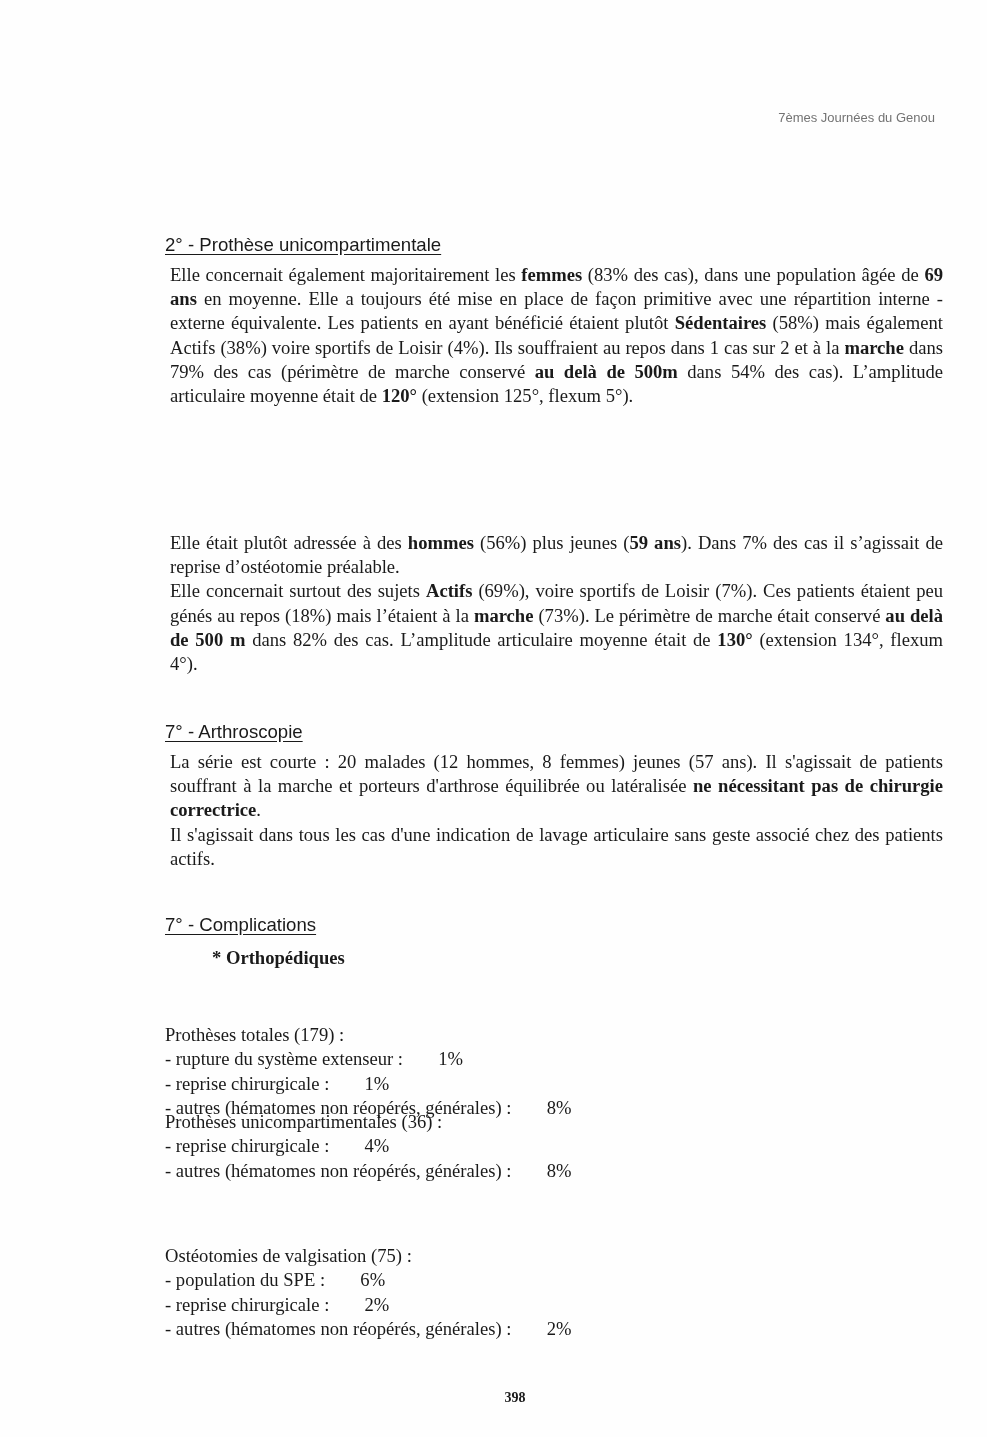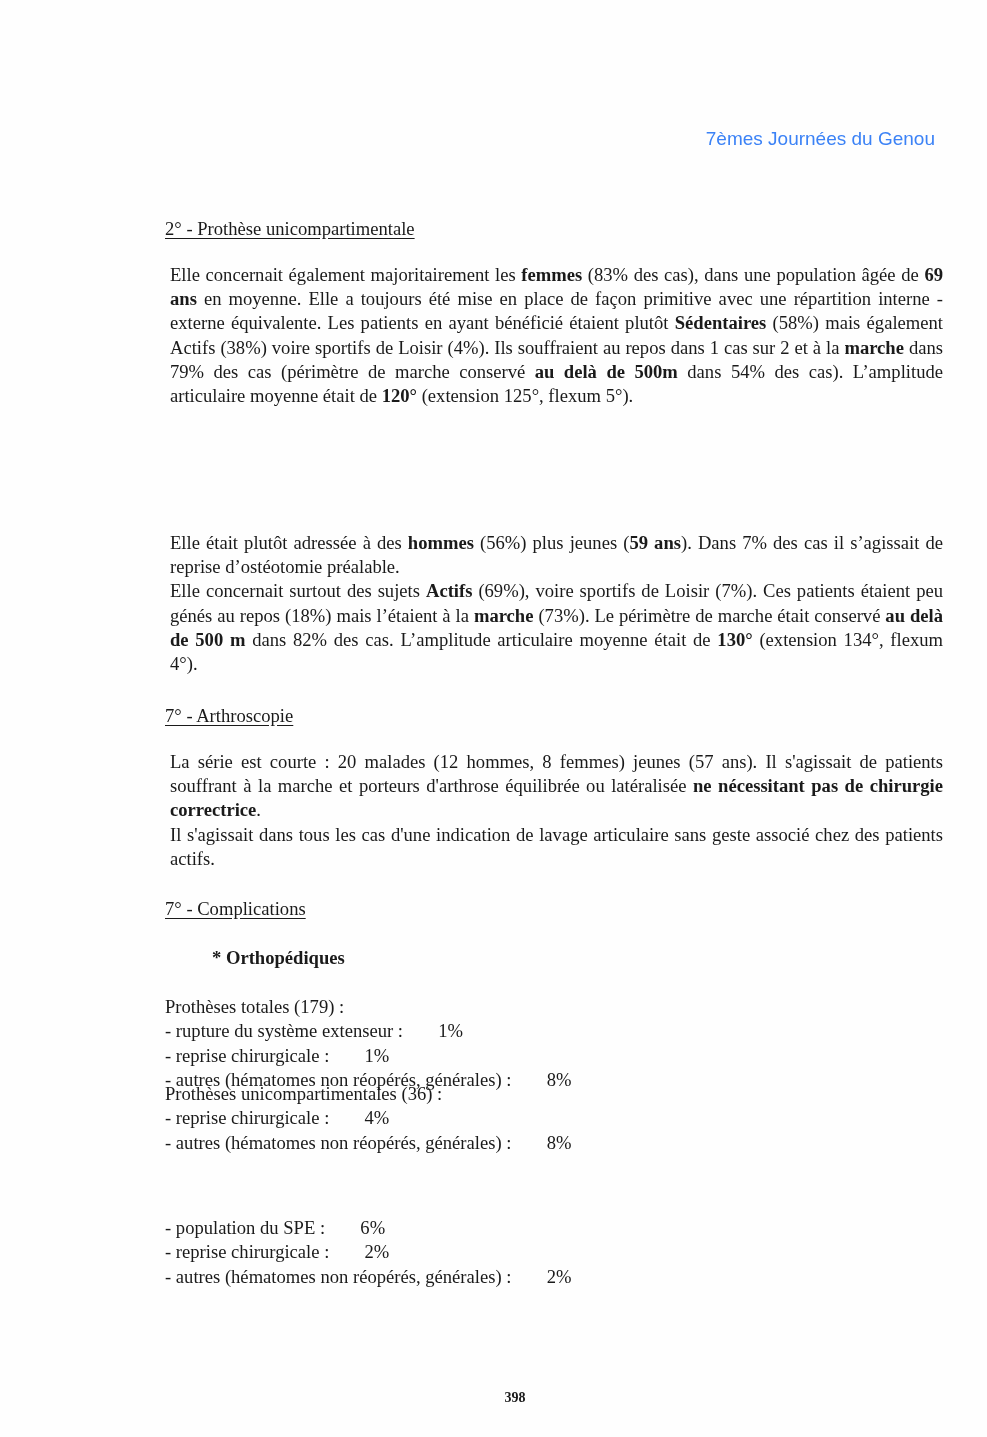--- a/index.html
+++ b/index.html
@@ -1,35 +1,35 @@
 <!DOCTYPE html>
 <html><head>
 <meta charset="utf-8">
 <style>
   html, body { margin: 0; padding: 0; background: #ffffff; }
   body { width: 987px; height: 1437px; position: relative; overflow: hidden; color: #1a1a1a; }
   .page { position: absolute; left: 0; top: 0; width: 987px; height: 1437px; background: #fefefe; }
   .running-header {
-    position: absolute; top: 128px; right: 52px;
-    font-family: "Liberation Sans", sans-serif; font-size: 19px; color: #3b82f6;
+    position: absolute; top: 110px; right: 52px;
+    font-family: "Liberation Sans", sans-serif; font-size: 13px; color: #737373;
   }
   .section-heading {
     position: absolute; left: 165px;
-    font-family: Liberation Serif, serif; font-size: 18.6px; line-height: 22px;
-    text-decoration: underline; text-underline-offset: 3px;
+    font-family: Liberation Sans, sans-serif; font-size: 18.6px; line-height: 22px;
+    text-decoration: underline; text-underline-offset: 3px; margin-top: 16px;
   }
   .para { position: absolute; left: 170px; width: 773px; text-align: justify;
     font-family: "Liberation Serif", serif; font-size: 18.6px; line-height: 24.2px; }
   .para b { font-weight: bold; }
   .sub-heading {
     position: absolute; left: 212px; font-family: "Liberation Serif", serif;
     font-size: 18.6px; font-weight: bold;
   }
   .group { position: absolute; left: 165px; width: 560px;
-    font-family: "Liberation Serif", serif; font-size: 18.6px; line-height: 24.4px; }
+    font-family: "Liberation Serif", serif; font-size: 18.6px; line-height: 24.4px; margin-top: 28px; }
   .row { display: flex; }
   .row .val { width: 60px; text-align: right; padding-right: 24px; }
   .page-number {
     position: absolute; top: 1390px; left: 0; width: 1030px; text-align: center;
     font-family: "Liberation Serif", serif; font-size: 14px; font-weight: bold;
   }
 </style>
 </head>
 <body>
 
@@ -68,20 +68,21 @@
       <div class="row">
         <span>- reprise chirurgicale :</span>
         <span class="val">4%</span>
       </div>
       <div class="row">
         <span>- autres (hématomes non réopérés, générales) :</span>
         <span class="val">8%</span>
       </div>
     </div>
   <div class="group" style="top:1216px">
+      <div>Ostéotomies de valgisation (75) :</div>
       <div class="row">
         <span>- population du SPE :</span>
         <span class="val">6%</span>
       </div>
       <div class="row">
         <span>- reprise chirurgicale :</span>
         <span class="val">2%</span>
       </div>
       <div class="row">
         <span>- autres (hématomes non réopérés, générales) :</span>

